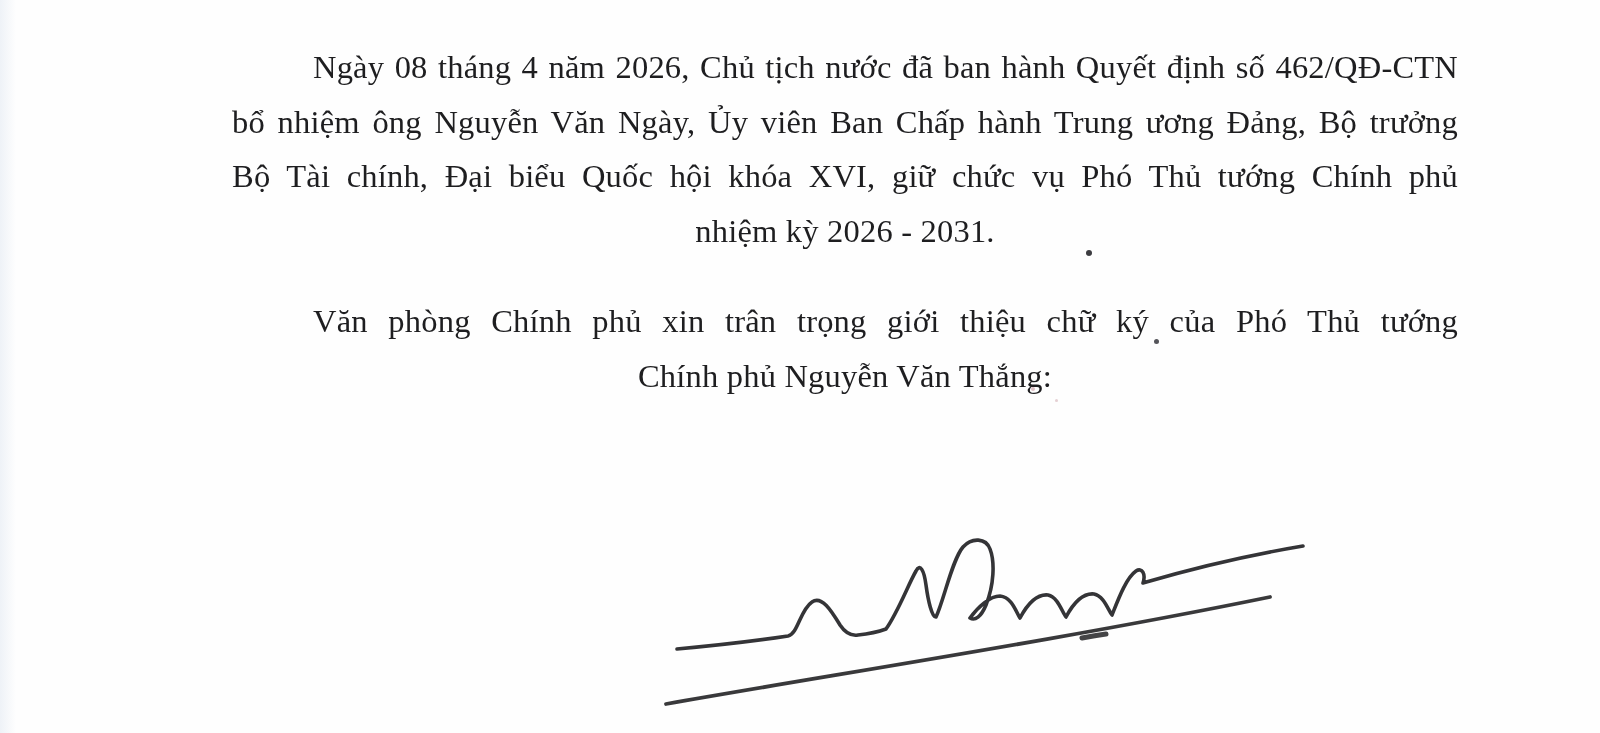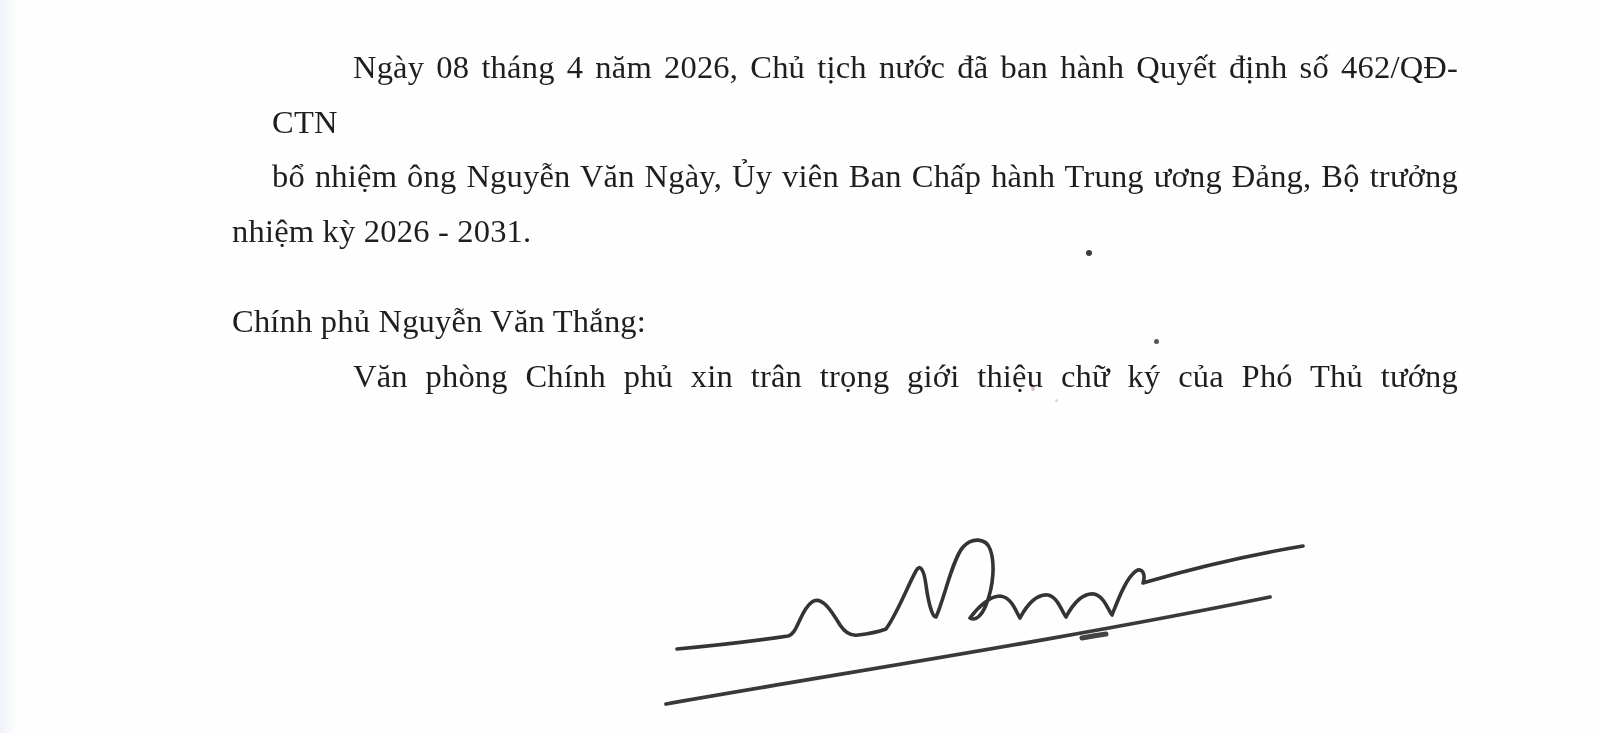--- a/index.html
+++ b/index.html
@@ -25,22 +25,22 @@
     left: 232px;
     top: 40px;
     width: 1226px;
     color: #1e1e20;
     font-size: 32.5px;
     line-height: 54.5px;
     letter-spacing: 0.2px;
   }
   .para { margin: 0; padding: 0; }
   .para + .para { margin-top: 36px; }
-  .ln { display: block; white-space: nowrap; }
-  .ln.just { white-space: normal; text-align: justify; text-align-last: justify; margin-left: 40px; }
+  .ln { display: block; white-space: nowrap; text-align: center; }
+  .ln.just { white-space: normal; text-align: justify; text-align-last: justify; }
   .ln.first { text-indent: 81px; }
   .signature-wrap {
     position: absolute;
     left: 630px;
     top: 503px;
     width: 690px;
     height: 228px;
   }
   .signature-wrap svg { display: block; width: 100%; height: 100%; }
   .speck { position: absolute; border-radius: 50%; pointer-events: none; }
@@ -52,26 +52,27 @@
 </head>
 <body>
 
 <div class="page">
 
   <div class="textblock">
 
     <p class="para">
       <span class="ln just first">Ngày 08 tháng 4 năm 2026, Chủ tịch nước đã ban hành Quyết định số 462/QĐ-CTN</span>
       <span class="ln just">bổ nhiệm ông Nguyễn Văn Ngày, Ủy viên Ban Chấp hành Trung ương Đảng, Bộ trưởng</span>
+      <span class="ln just">Bộ Tài chính, Đại biểu Quốc hội khóa XVI, giữ chức vụ Phó Thủ tướng Chính phủ</span>
       <span class="ln">nhiệm kỳ 2026 - 2031.</span>
     </p>
 
     <p class="para">
+      <span class="ln just first">Văn phòng Chính phủ xin trân trọng giới thiệu chữ ký của Phó Thủ tướng</span>
       <span class="ln">Chính phủ Nguyễn Văn Thắng:</span>
-      <span class="ln just first">Văn phòng Chính phủ xin trân trọng giới thiệu chữ ký của Phó Thủ tướng</span>
     </p>
 
   </div>
 
   <div class="signature-wrap">
     <svg viewBox="0 0 690 228" xmlns="http://www.w3.org/2000/svg" fill="none" stroke-linecap="round" stroke-linejoin="round">
 
       <path stroke-width="3.6" opacity="0.92" d="M 47 146
                C 80 143, 125 138, 158 133
                C 168 131, 170 107, 182 99

